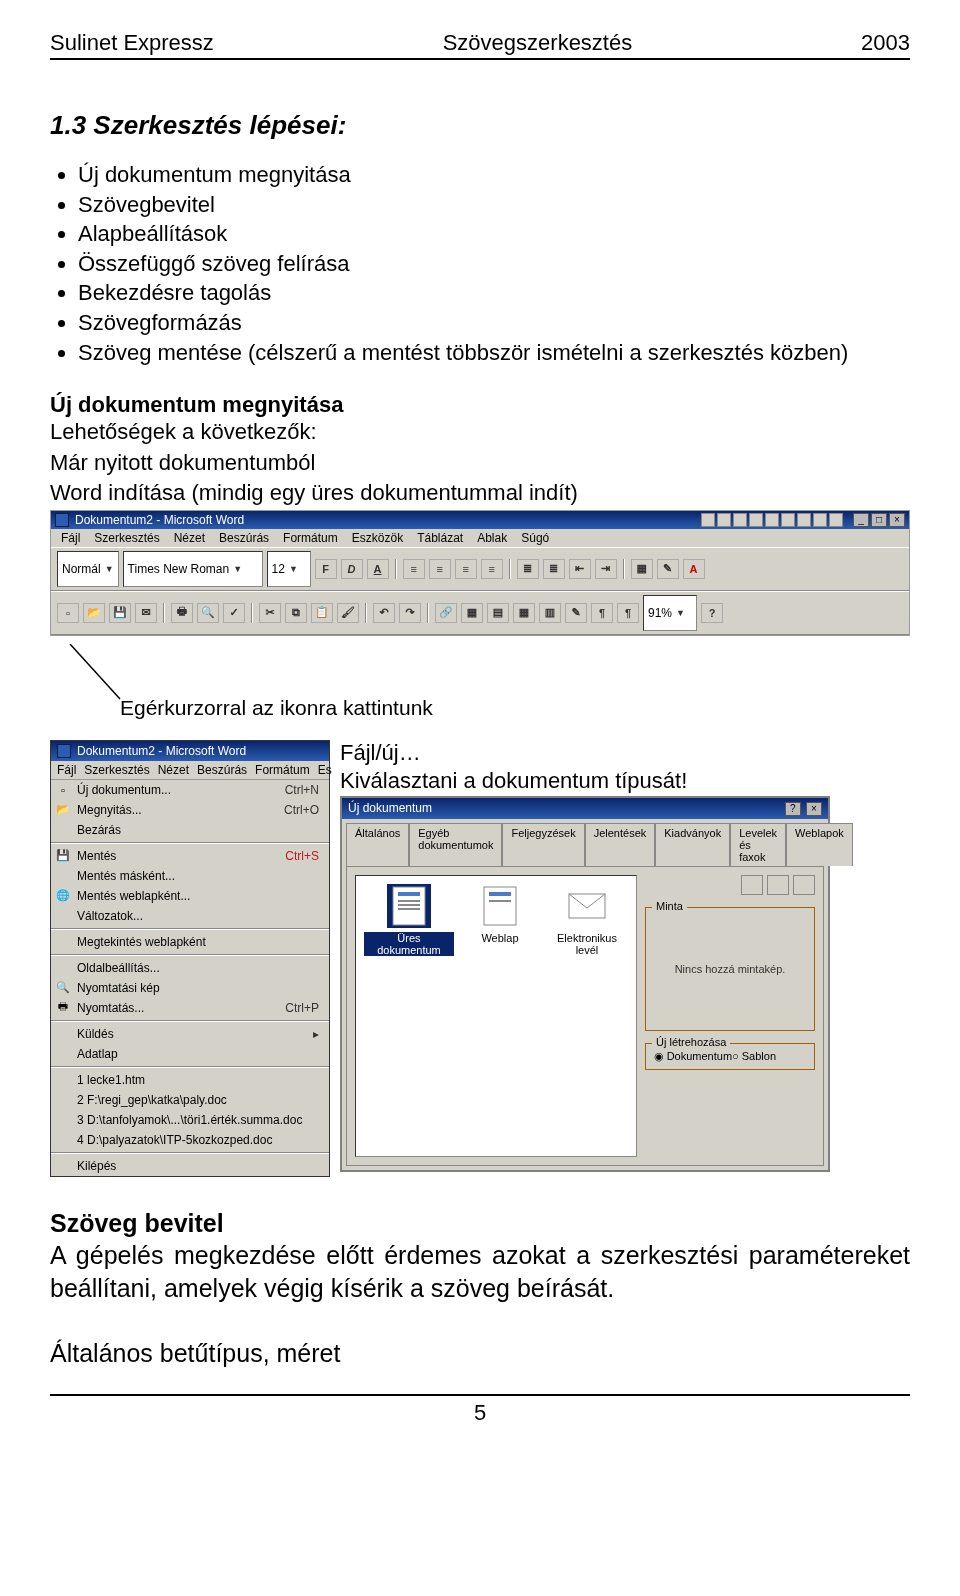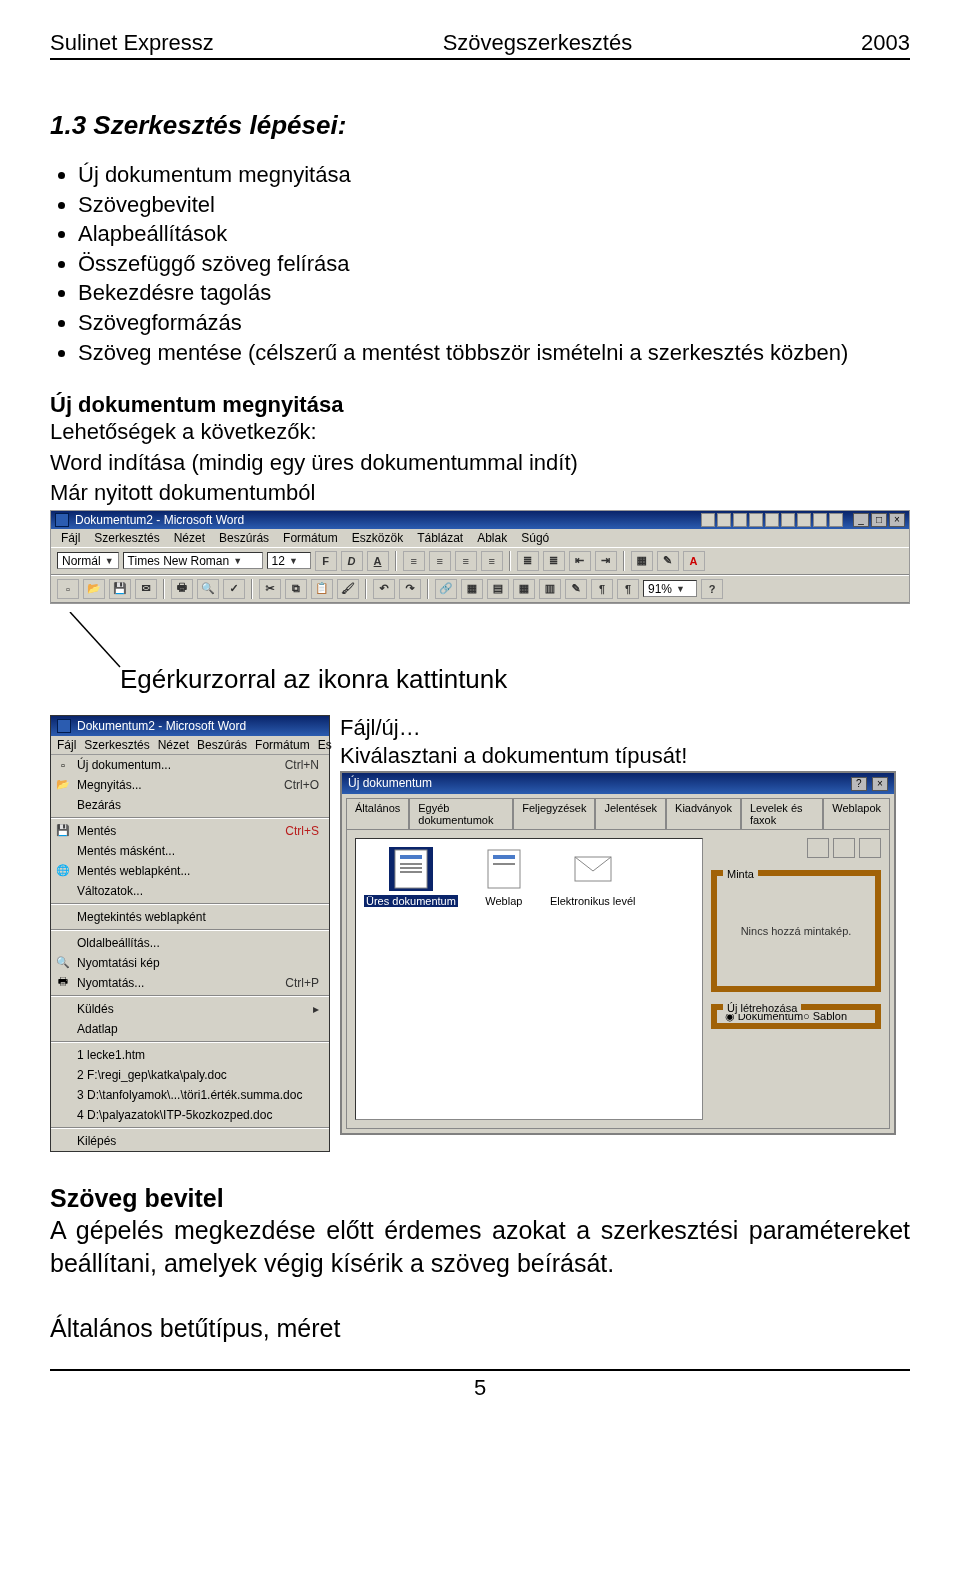--- a/index.html
+++ b/index.html
@@ -74,36 +74,36 @@
   .formatbar, .standardbar {
     background:#d4d2c8;
     display:flex; align-items:center; gap:4px;
     padding:3px 6px;
     border-top:1px solid #fff; border-bottom:1px solid #888;
     font-size:12px;
   }
   .combo {
     display:inline-flex; align-items:center;
     background:#fff; border:1px inset #888;
-    height:17px; padding:0 4px; gap:4px;
+    height:36px; padding:0 4px; gap:4px;
   }
   .combo .arrow { font-size:9px; color:#333; }
   .tbtn {
     width:22px; height:20px;
     border:1px solid #aaa; background:#d4d2c8;
     display:inline-flex; align-items:center; justify-content:center;
     font-size:11px; font-weight:bold; color:#333;
   }
   .divider { width:2px; height:20px; border-left:1px solid #888; border-right:1px solid #fff; margin:0 2px; }
   .pointer-line {
     position: relative;
     height: 10px;
   }
   .pointer-line svg { position:absolute; left:10px; top:-2px; }
-  .caption { font-size:26px; margin:40px 0 20px 70px; }
+  .caption { font-size:21px; margin:40px 0 20px 70px; }
 
   
   .lower-row { display:flex; gap:10px; align-items:flex-start; }
   .filemenu-wrap {
     width:280px;
     border:1px solid #333;
     background:#d4d2c8;
     font-size:12px;
   }
   .filemenu-title {
@@ -128,21 +128,21 @@
   .filemenu-list hr { border:none; border-top:1px solid #888; border-bottom:1px solid #fff; margin:2px 0; }
 
   .right-col { flex:1; }
   .right-col .lbl { font-size:22px; margin:0 0 2px 0; }
 
   
   .dialog {
     border:2px solid #808080;
     background:#d4d2c8;
     font-size:12px;
-    width:556px;
+    width:490px;
   }
   .dialog .dlg-title {
     background:linear-gradient(#09246a,#2b5cb0);
     color:#fff; padding:3px 6px;
     display:flex; justify-content:space-between; align-items:center;
   }
   .dialog .dlg-title .ctrls span {
     display:inline-block; width:16px; height:14px; background:#bbb; border:1px solid #555;
     text-align:center; line-height:12px; color:#000; font-size:10px; margin-left:2px;
   }
@@ -171,21 +171,21 @@
     width:44px; height:44px; display:flex; align-items:center; justify-content:center;
   }
   .tpl.sel .icon { background:#0a246a; }
   .tpl.sel .lab { background:#0a246a; color:#fff; padding:0 2px; }
   .sidepanel {
     width:170px; display:flex; flex-direction:column; gap:6px;
   }
   .sidepanel .viewbtns { display:flex; gap:4px; justify-content:flex-end; }
   .sidepanel .viewbtns span { width:22px;height:20px;border:1px solid #888;background:#d4d2c8;display:inline-block; }
   .groupbox {
-    border:6px solid #a16207; padding:0 8px; font-size:11px; background:#d4d2c8;
+    border:1px solid #a16207; padding:6px 8px; font-size:11px; background:#d4d2c8;
     position:relative; margin-top:6px;
   }
   .groupbox .legend {
     position:absolute; top:-8px; left:6px; background:#d4d2c8; padding:0 4px; font-size:11px;
   }
   .preview {
     height:110px; display:flex; align-items:center; justify-content:center;
     color:#333; font-size:11px;
   }
   .radio-row { display:flex; align-items:center; font-size:11px; }
@@ -218,22 +218,22 @@
     <li>Szövegbevitel</li>
     <li>Alapbeállítások</li>
     <li>Összefüggő szöveg felírása</li>
     <li>Bekezdésre tagolás</li>
     <li>Szövegformázás</li>
     <li>Szöveg mentése (célszerű a mentést többször ismételni a szerkesztés közben)</li>
   </ul>
 
   <p class="subhead">Új dokumentum megnyitása</p>
   <p class="para">Lehetőségek a következők:</p>
+  <p class="para">Már nyitott dokumentumból</p>
   <p class="para">Word indítása (mindig egy üres dokumentummal indít)</p>
-  <p class="para">Már nyitott dokumentumból</p>
 
   <div class="word-top">
     <div class="titlebar">
       <span class="left">
         <span class="wicon"></span>
         <span>Dokumentum2 - Microsoft Word</span>
       </span>
       <span style="display:flex;gap:10px;align-items:center;">
         <span class="taskbar-mini">
           <span></span>

